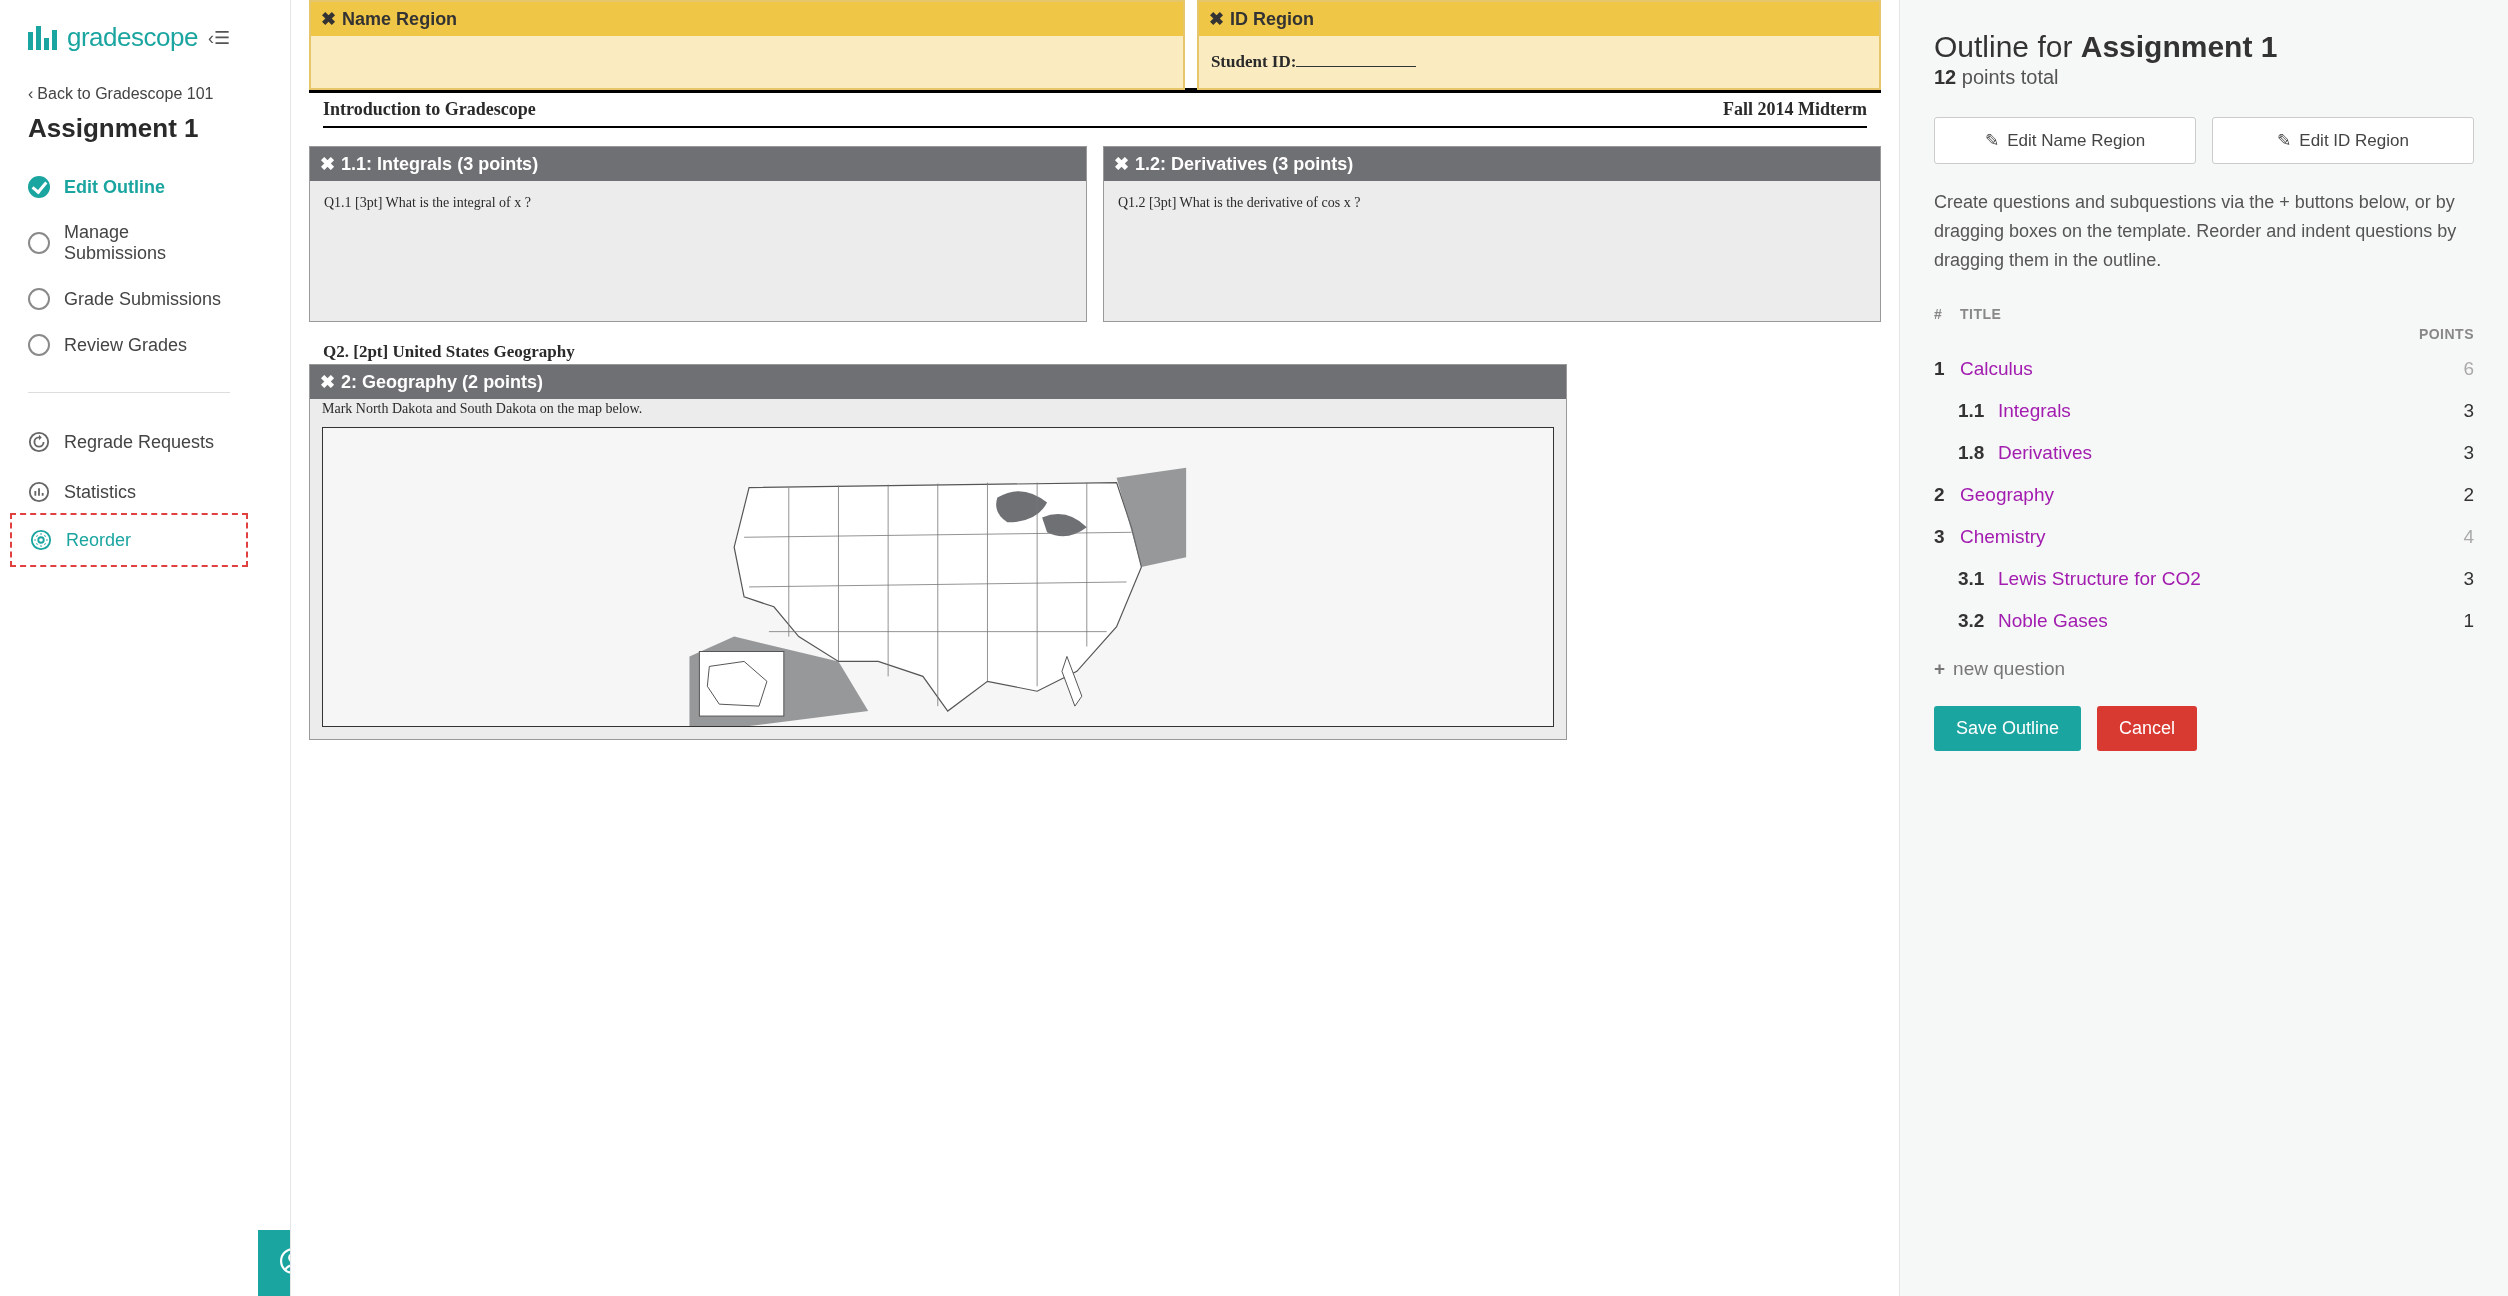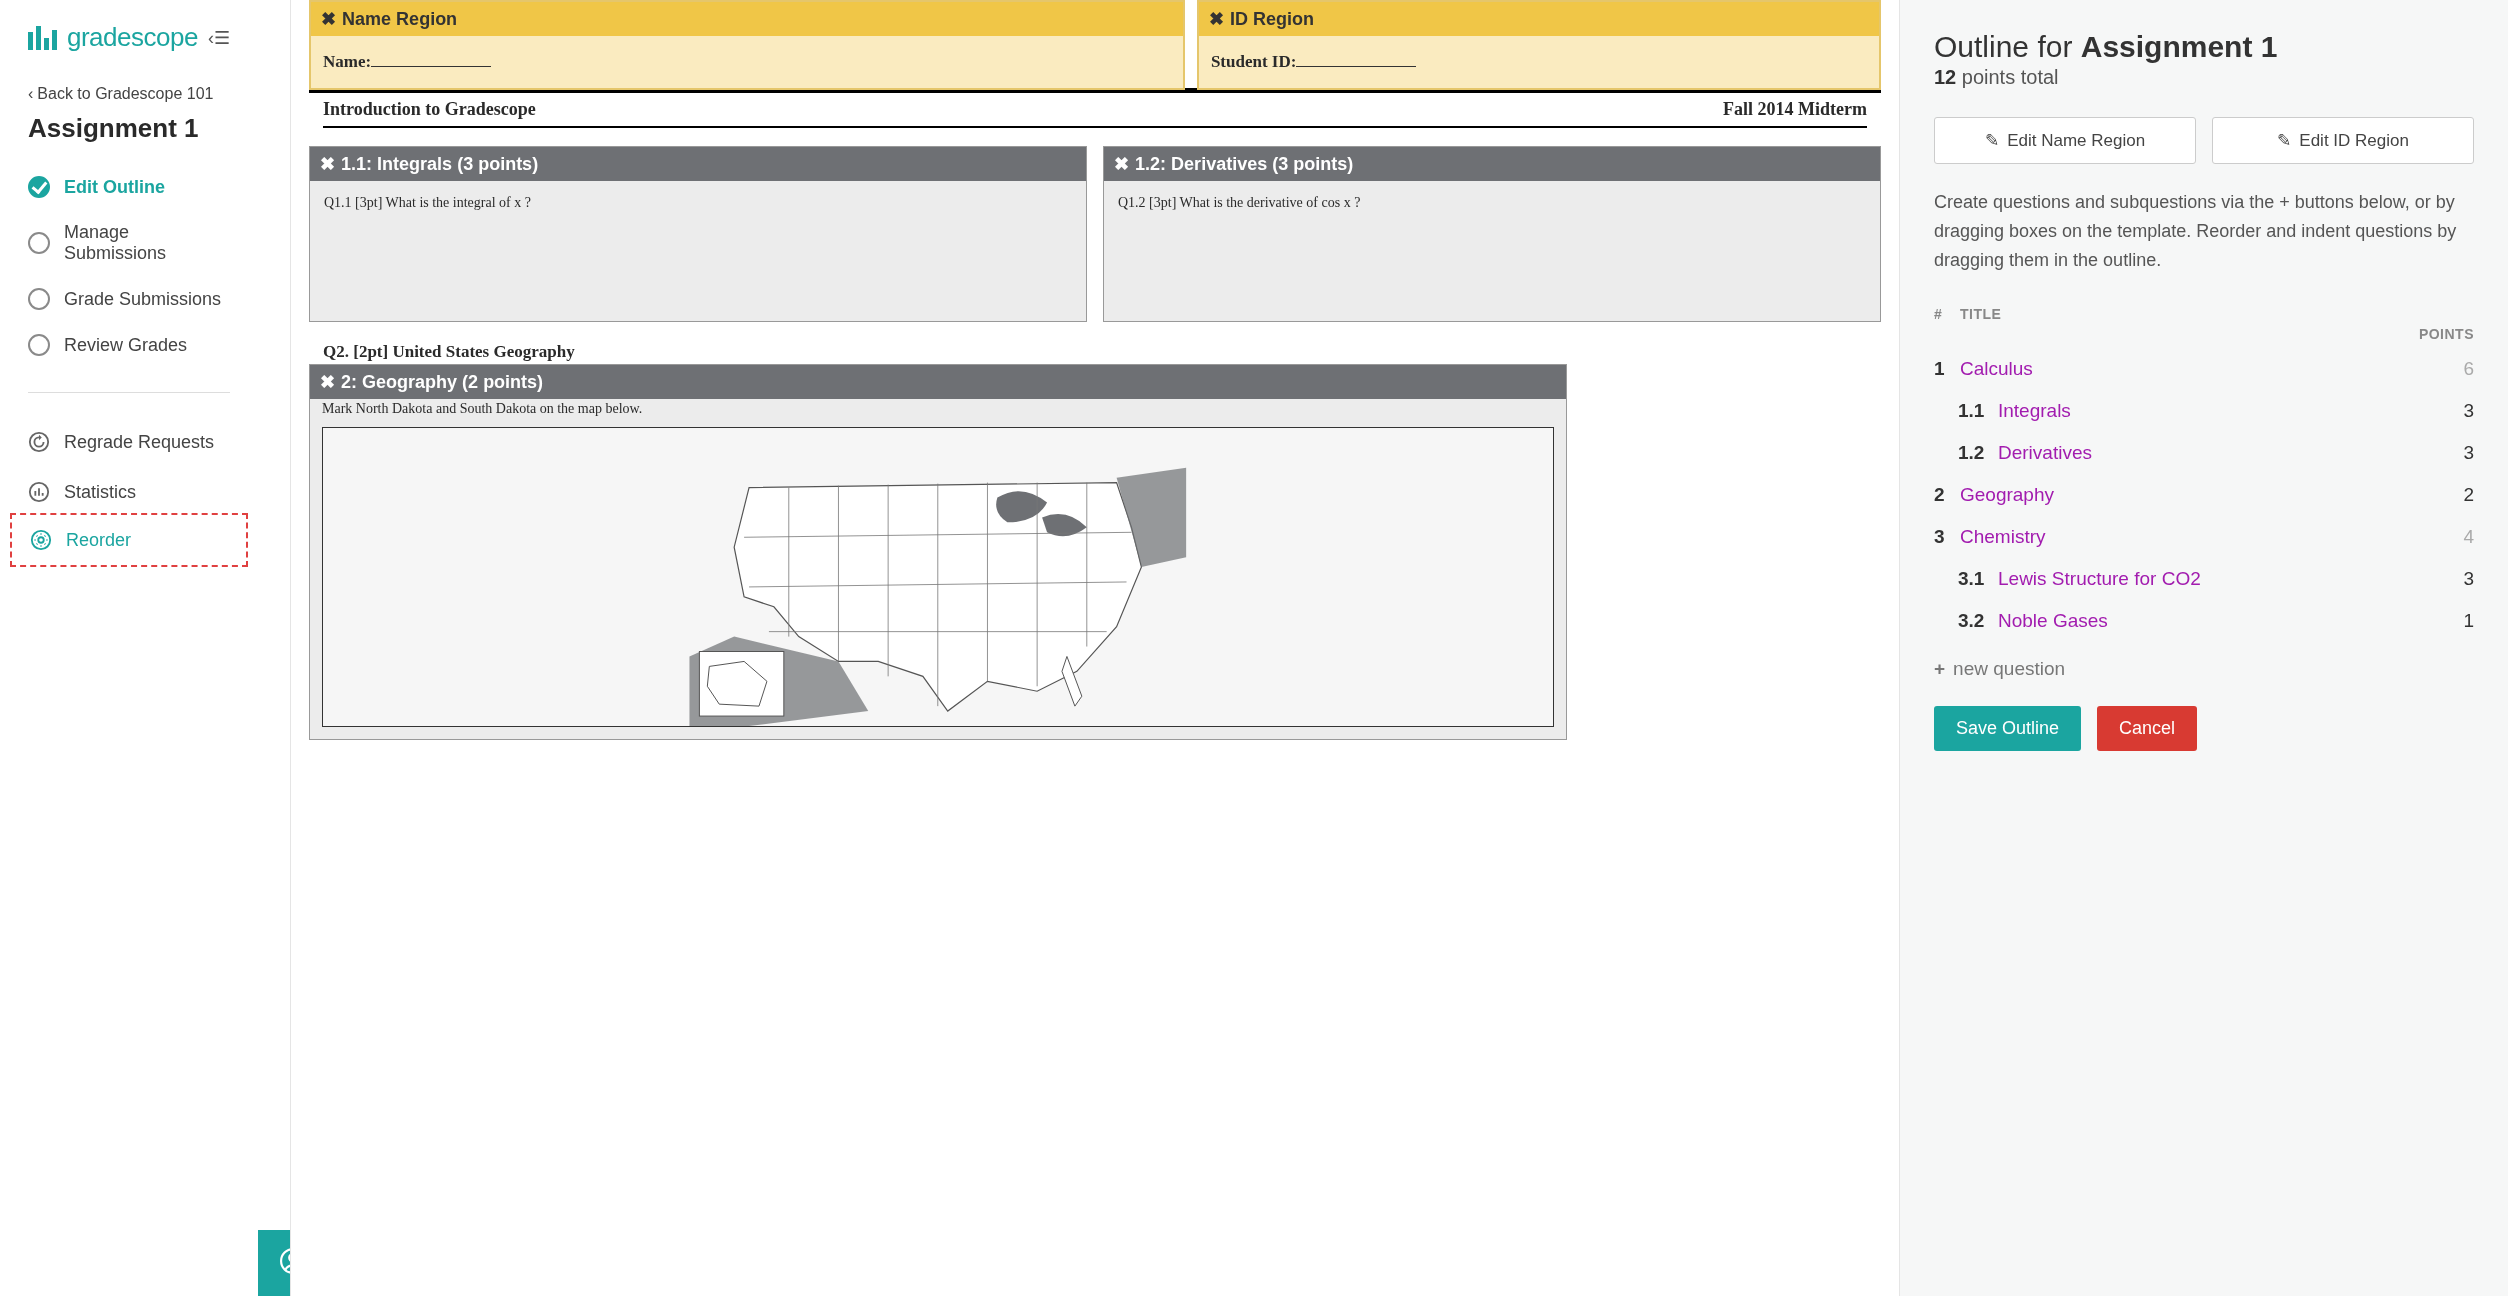--- a/index.html
+++ b/index.html
@@ -172,21 +172,20 @@
     </div>
   </div>
 
   <div class="canvas">
     <div class="regions-row">
       <div class="region-box">
         <div class="region-header">
           <span class="x-icon">✖</span>
           <span>Name Region</span>
         </div>
-        <div class="region-body"><span>Name:</span><span class="line"></span></div>
       </div>
       <div class="region-box">
         <div class="region-header">
           <span class="x-icon">✖</span>
           <span>ID Region</span>
         </div>
         <div class="region-body"><span>Student ID:</span><span class="line"></span></div>
       </div>
     </div>
     <div class="thick-rule"></div>
@@ -289,21 +288,21 @@
           <span class="or-num">1</span>
           <span class="or-title">Calculus</span>
           <span class="or-pts faded">6</span>
         </div>
         <div class="outline-row sub">
           <span class="or-num">1.1</span>
           <span class="or-title">Integrals</span>
           <span class="or-pts">3</span>
         </div>
         <div class="outline-row sub">
-          <span class="or-num">1.2</span>
+          <span class="or-num">1.8</span>
           <span class="or-title">Derivatives</span>
           <span class="or-pts">3</span>
         </div>
         <div class="outline-row">
           <span class="or-num">2</span>
           <span class="or-title">Geography</span>
           <span class="or-pts">2</span>
         </div>
         <div class="outline-row">
           <span class="or-num">3</span>

